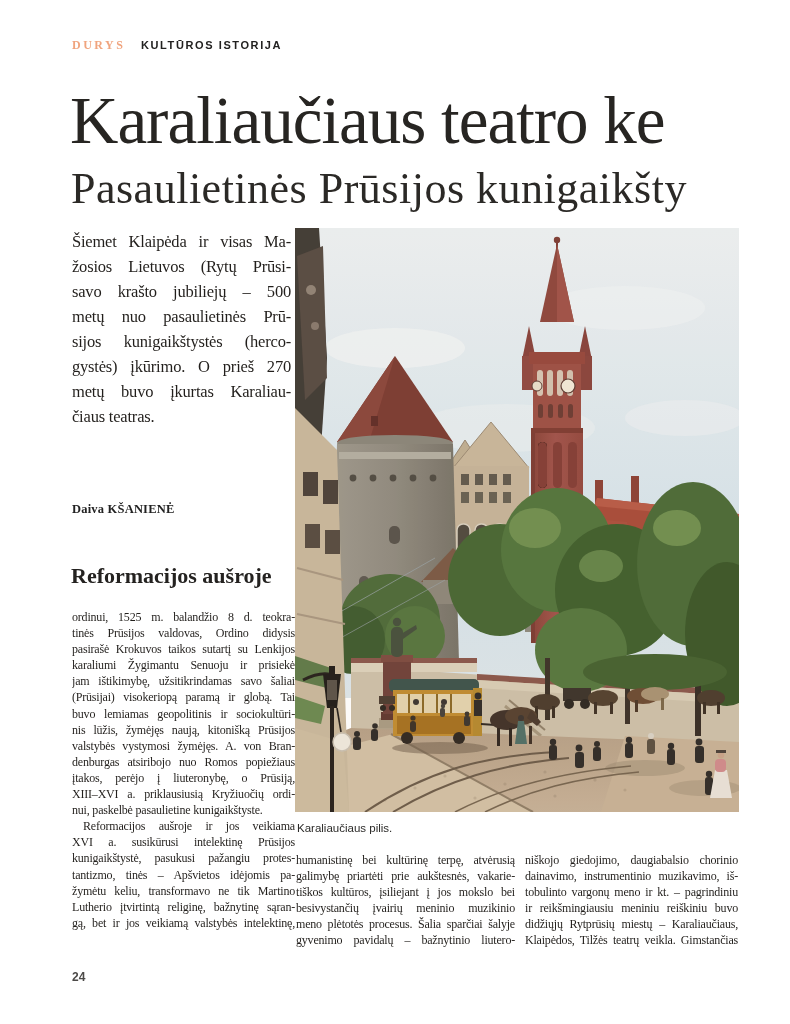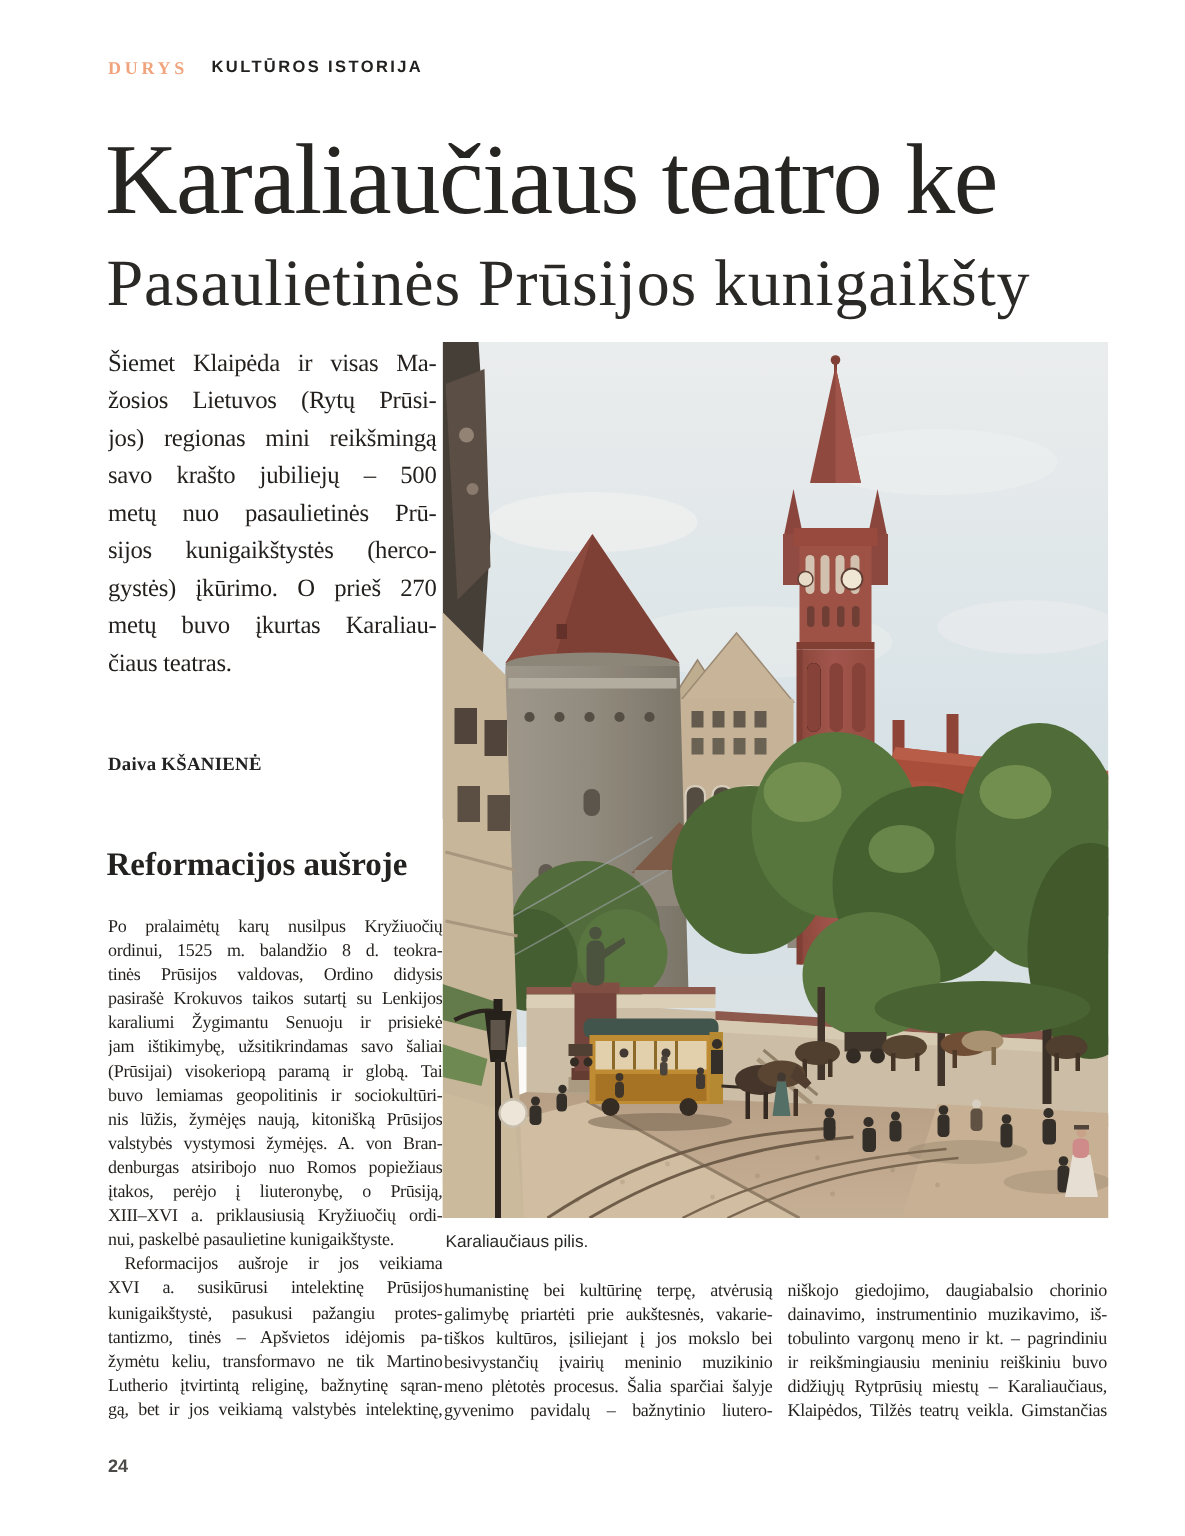--- a/index.html
+++ b/index.html
@@ -43,34 +43,32 @@
 
   <div class="kicker">DURYS</div>
   <div class="kicker2">KULTŪROS ISTORIJA</div>
 
   <div class="title">Karaliaučiaus teatro ke</div>
   <div class="subtitle">Pasaulietinės Prūsijos kunigaikšty</div>
 
   <div class="intro bodycol" style="font-size:16.5px;line-height:25px">
       <div class="tline">Šiemet Klaipėda ir visas Ma-</div>
       <div class="tline">žosios Lietuvos (Rytų Prūsi-</div>
-      <div class="tline">jos) regionas mini reikšmingą</div>
       <div class="tline">savo krašto jubiliejų – 500</div>
       <div class="tline">metų nuo pasaulietinės Prū-</div>
       <div class="tline">sijos kunigaikštystės (herco-</div>
       <div class="tline">gystės) įkūrimo. O prieš 270</div>
       <div class="tline">metų buvo įkurtas Karaliau-</div>
       <div class="tline tend">čiaus teatras.</div>
     </div>
 
   <div class="author">Daiva KŠANIENĖ</div>
   <div class="heading">Reformacijos aušroje</div>
 
   <div class="colL bodycol">
-      <div class="tline">Po pralaimėtų karų nusilpus Kryžiuočių</div>
       <div class="tline">ordinui, 1525 m. balandžio 8 d. teokra-</div>
       <div class="tline">tinės Prūsijos valdovas, Ordino didysis</div>
       <div class="tline">pasirašė Krokuvos taikos sutartį su Lenkijos</div>
       <div class="tline">karaliumi Žygimantu Senuoju ir prisiekė</div>
       <div class="tline">jam ištikimybę, užsitikrindamas savo šaliai</div>
       <div class="tline">(Prūsijai) visokeriopą paramą ir globą. Tai</div>
       <div class="tline">buvo lemiamas geopolitinis ir sociokultūri-</div>
       <div class="tline">nis lūžis, žymėjęs naują, kitonišką Prūsijos</div>
       <div class="tline">valstybės vystymosi žymėjęs. A. von Bran-</div>
       <div class="tline">denburgas atsiribojo nuo Romos popiežiaus</div>

